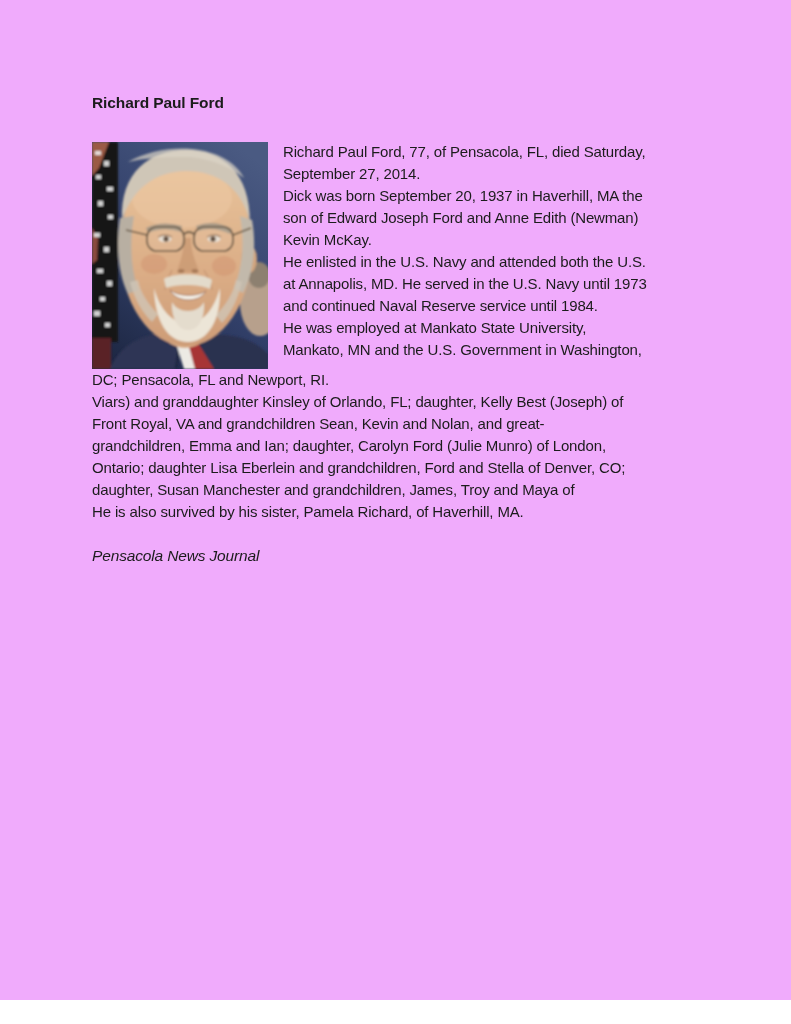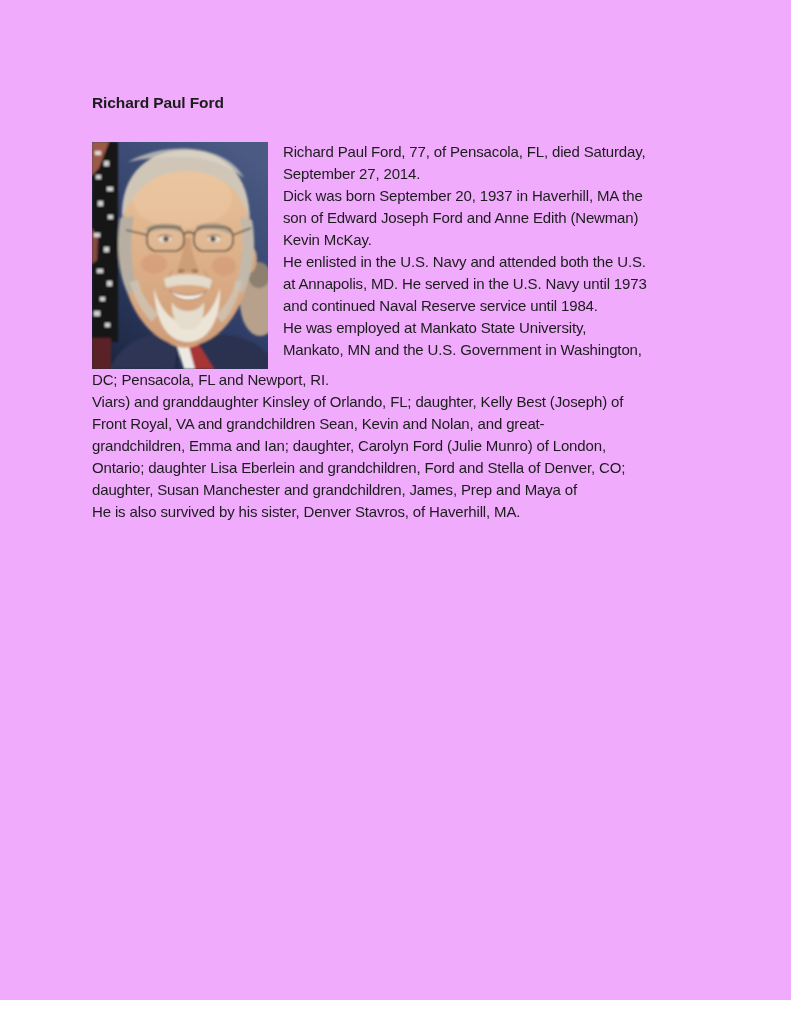--- a/index.html
+++ b/index.html
@@ -174,19 +174,20 @@
         <div class="line">Mankato, MN and the U.S. Government in Washington,</div>
       </div>
     </div>
 
     <div class="below">
       <div class="line">DC; Pensacola, FL and Newport, RI.</div>
       <div class="line">Viars) and granddaughter Kinsley of Orlando, FL; daughter, Kelly Best (Joseph) of</div>
       <div class="line">Front Royal, VA and grandchildren Sean, Kevin and Nolan, and great-</div>
       <div class="line">grandchildren, Emma and Ian; daughter, Carolyn Ford (Julie Munro) of London,</div>
       <div class="line">Ontario; daughter Lisa Eberlein and grandchildren, Ford and Stella of Denver, CO;</div>
-      <div class="line">daughter, Susan Manchester and grandchildren, James, Prep and Maya of</div>
-      <div class="line">He is also survived by his sister, Denver Stavros, of Haverhill, MA.</div>
+      <div class="line">daughter, Susan Manchester and grandchildren, James, Troy and Maya of</div>
+      <div class="line">He is also survived by his sister, Pamela Richard, of Haverhill, MA.</div>
     </div>
 
+    <div class="credit">Pensacola News Journal</div>
   </div>
 
 </div>
 
 </body></html>

